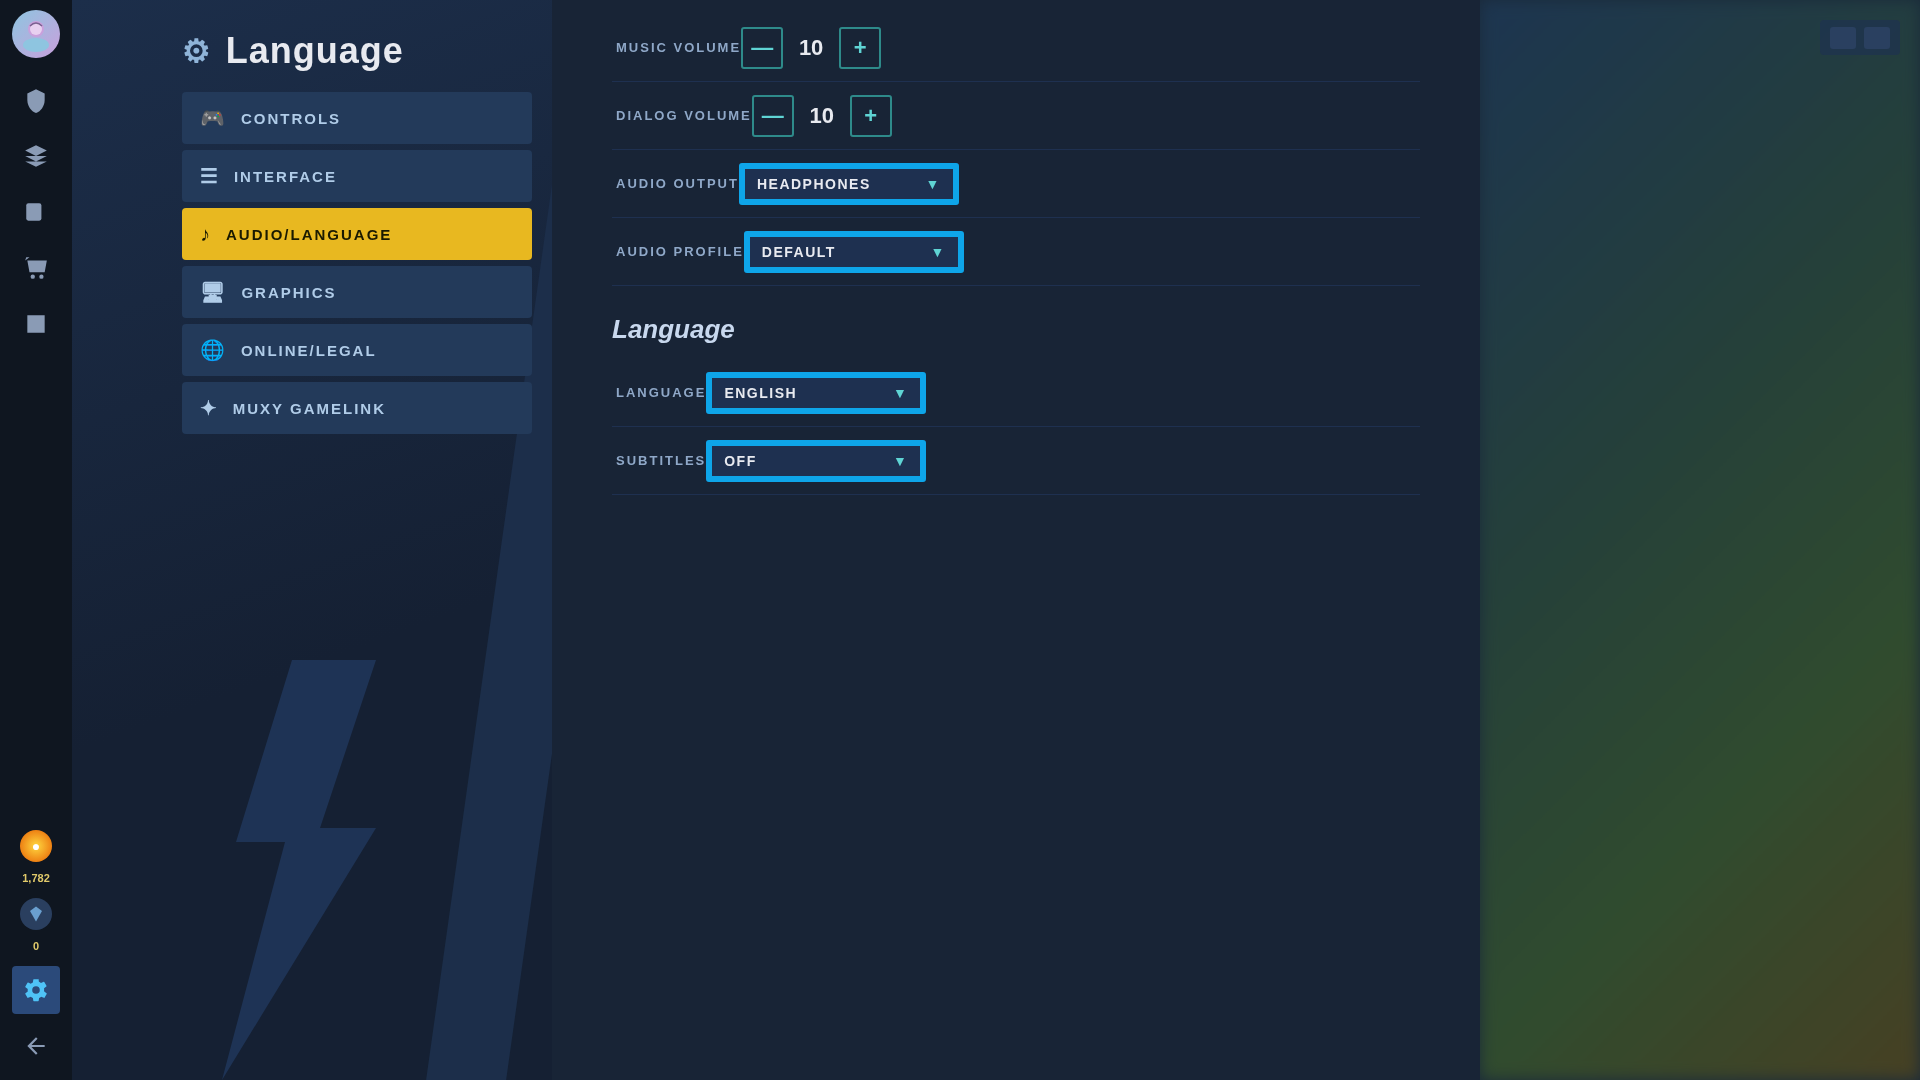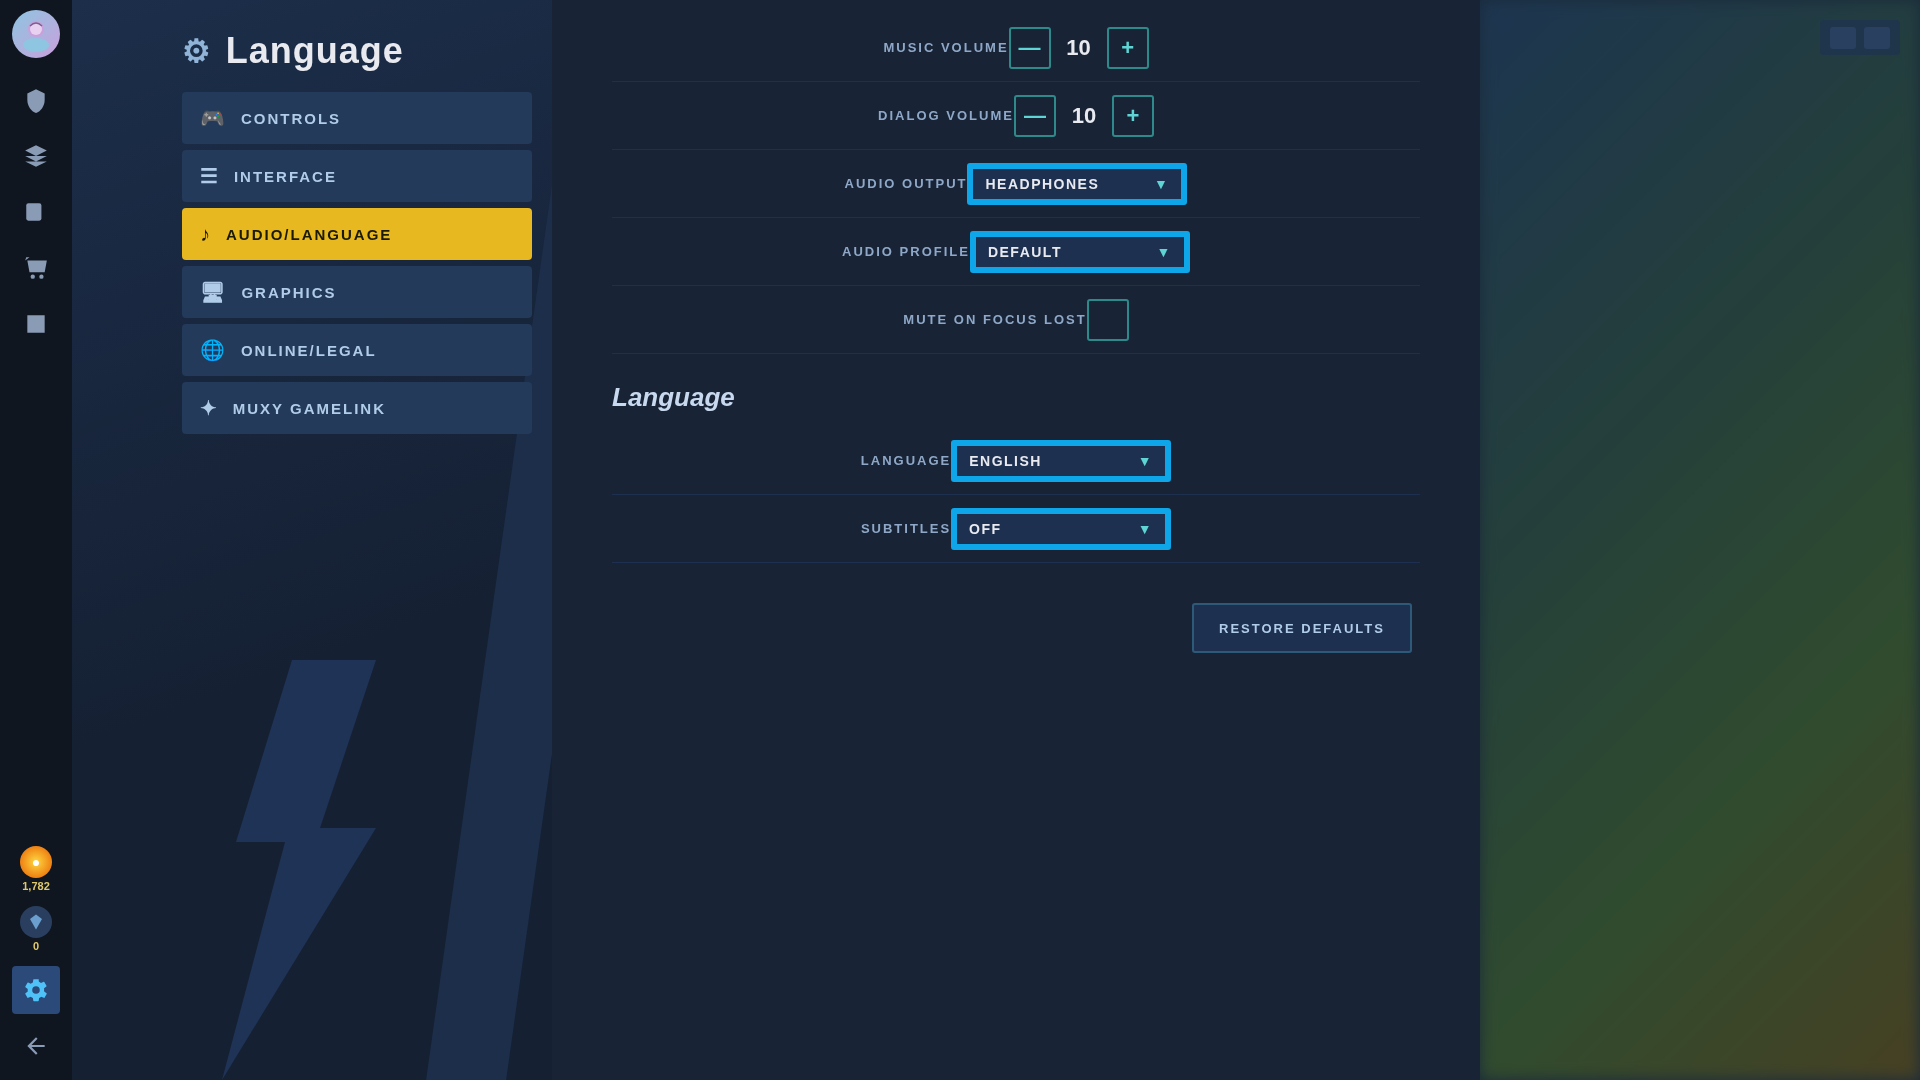--- a/index.html
+++ b/index.html
@@ -66,21 +66,21 @@
       align-items: center;
       justify-content: center;
       color: #fff;
       font-weight: bold;
       font-size: 14px;
     }
     .currency-val {
       color: #e0c96a;
       font-size: 11px;
       font-weight: bold;
-      margin-top: 2px;
+      margin-top: 10px;
     }
     .currency2-icon {
       width: 32px; height: 32px;
       border-radius: 50%;
       background: #2a3f5f;
       display: flex;
       align-items: center;
       justify-content: center;
     }
 
@@ -184,21 +184,21 @@
       font-size: 26px;
       font-weight: bold;
       color: #c8d8ee;
       padding: 28px 0 14px 0;
       font-style: italic;
     }
 
     .setting-row {
       display: flex;
       align-items: center;
-      justify-content: center;
+      justify-content: flex-start;
       height: 68px;
       border-bottom: 1px solid #1e3050;
       padding: 0 4px;
     }
     .setting-label {
       color: #8fa8c8;
       font-size: 13px;
       font-weight: bold;
       letter-spacing: 2px;
       text-transform: uppercase;
@@ -453,24 +453,20 @@
     </div>
 
     <div class="setting-row">
       <span class="setting-label">AUDIO PROFILE</span>
       <div class="dropdown">
         <span>DEFAULT</span>
         <span class="dropdown-arrow">▼</span>
       </div>
     </div>
 
-    <div class="setting-row">
-      <span class="setting-label">MUTE ON FOCUS LOST</span>
-      <div class="checkbox-control"></div>
-    </div>
 
 
     <div class="section-header">Language</div>
 
     <div class="setting-row">
       <span class="setting-label">LANGUAGE</span>
       <div class="dropdown">
         <span>ENGLISH</span>
         <span class="dropdown-arrow">▼</span>
       </div>
@@ -478,23 +474,20 @@
 
     <div class="setting-row">
       <span class="setting-label">SUBTITLES</span>
       <div class="dropdown">
         <span>OFF</span>
         <span class="dropdown-arrow">▼</span>
       </div>
     </div>
 
 
-    <div style="display:flex; justify-content:flex-end; padding: 20px 4px;">
-      <button class="restore-btn">RESTORE DEFAULTS</button>
-    </div>
 
   </div>
 </div>
 
 <div class="right-bg">
   <div class="right-bg-blur"></div>
 
   <div style="position:absolute;top:20px;right:20px;width:80px;height:35px;background:rgba(30,50,80,0.7);border-radius:4px;display:flex;gap:8px;align-items:center;padding:0 10px;">
     <div style="width:28px;height:22px;background:#2a4060;border-radius:3px;"></div>
     <div style="width:28px;height:22px;background:#2a4060;border-radius:3px;"></div>

